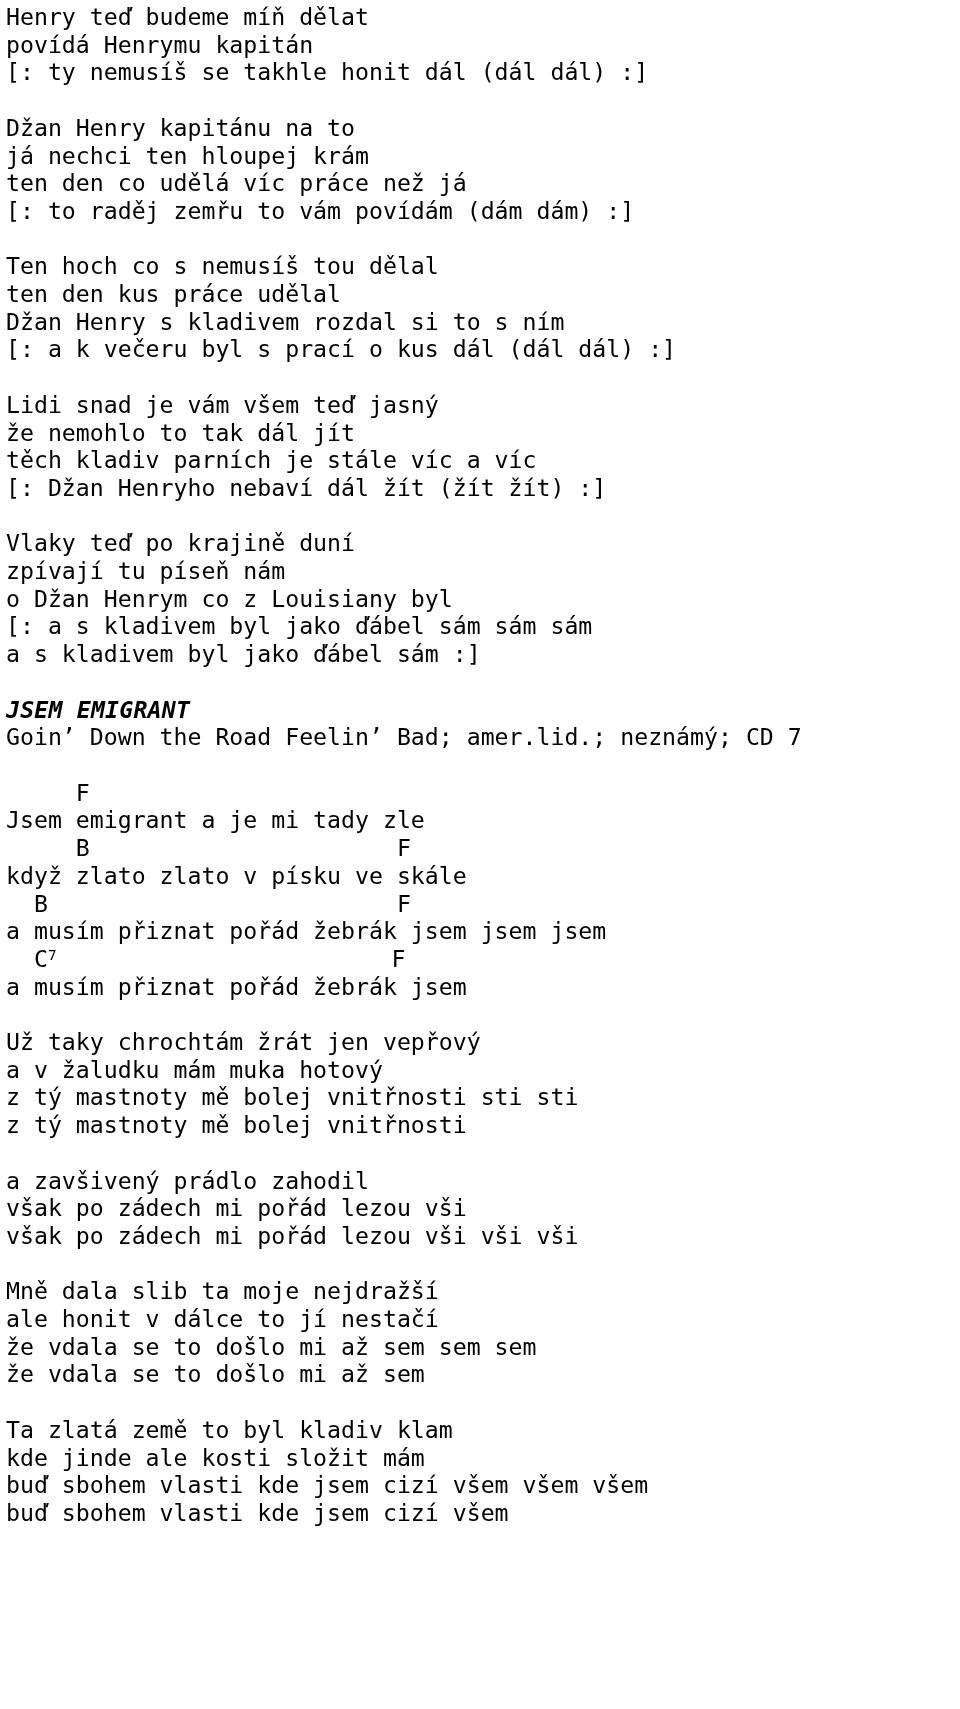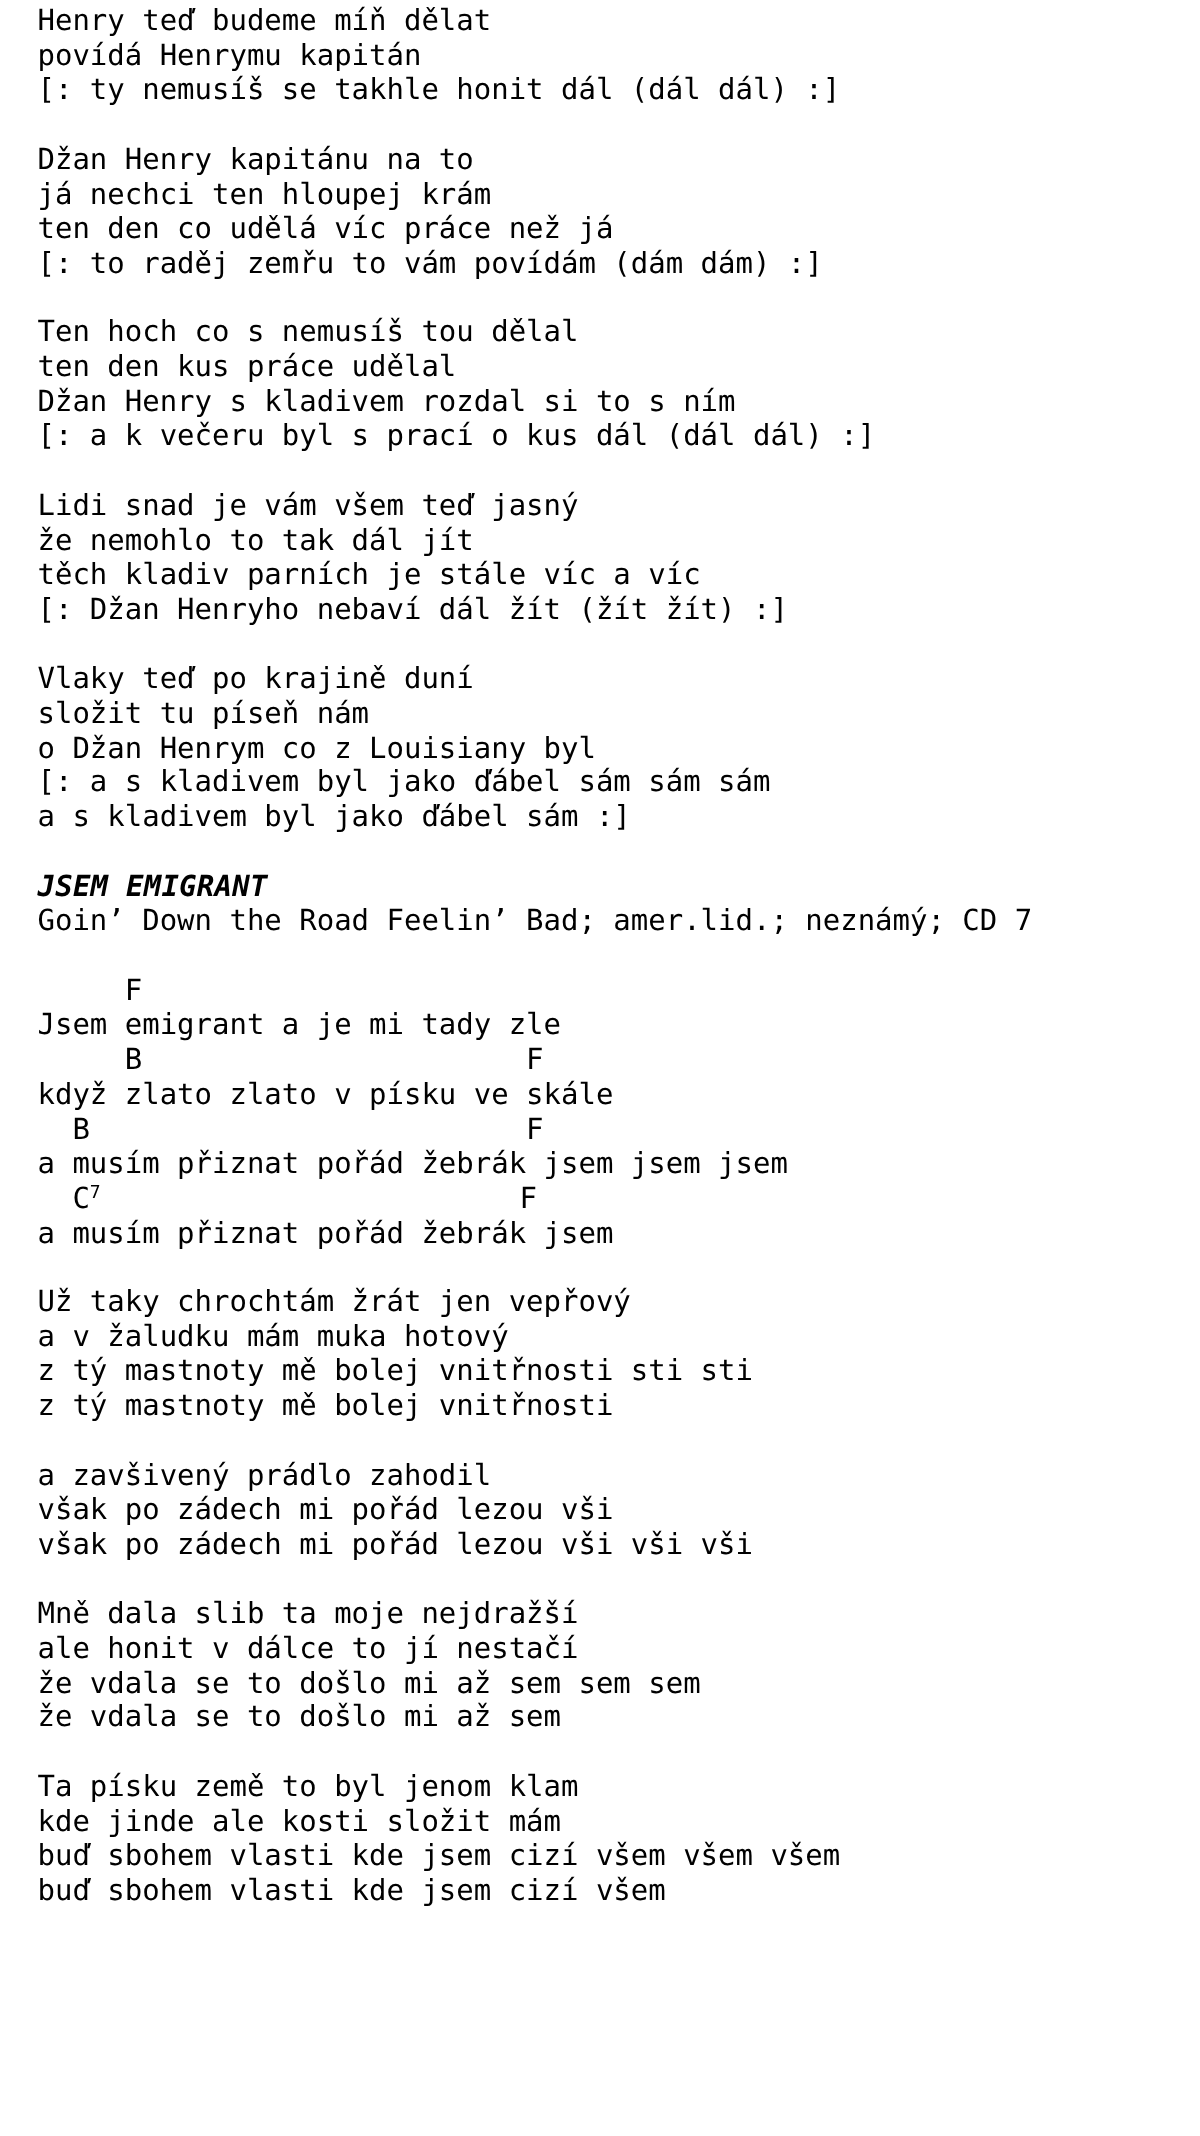--- a/index.html
+++ b/index.html
@@ -28,21 +28,20 @@
     top: 3px;
     width: 950px;
   }
   .line {
     font-size: 23.2px;
     line-height: 27.7px;
     white-space: pre;
     letter-spacing: 0px;
     font-weight: normal;
     min-height: 27.7px;
-    margin-left: 24px;
   }
   .line.blank {
     min-height: 27.7px;
   }
   .line.chord {
     white-space: pre;
   }
   .line.title {
     font-weight: bold;
     letter-spacing: 0.2px;
@@ -90,21 +89,21 @@
     <div class="stanza">
       <div class="line">Lidi snad je vám všem teď jasný</div>
       <div class="line">že nemohlo to tak dál jít</div>
       <div class="line">těch kladiv parních je stále víc a víc</div>
       <div class="line">[: Džan Henryho nebaví dál žít (žít žít) :]</div>
     </div>
     <div class="line blank">&nbsp;</div>
 
     <div class="stanza">
       <div class="line">Vlaky teď po krajině duní</div>
-      <div class="line">složit tu píseň nám</div>
+      <div class="line">zpívají tu píseň nám</div>
       <div class="line">o Džan Henrym co z Louisiany byl</div>
       <div class="line">[: a s kladivem byl jako ďábel sám sám sám</div>
       <div class="line">a s kladivem byl jako ďábel sám :]</div>
     </div>
     <div class="line blank">&nbsp;</div>
 
     <div class="line title">JSEM EMIGRANT</div>
     <div class="line">Goin’ Down the Road Feelin’ Bad; amer.lid.; neznámý; CD 7</div>
     <div class="line blank">&nbsp;</div>
 
@@ -137,20 +136,20 @@
 
     <div class="stanza">
       <div class="line">Mně dala slib ta moje nejdražší</div>
       <div class="line">ale honit v dálce to jí nestačí</div>
       <div class="line">že vdala se to došlo mi až sem sem sem</div>
       <div class="line">že vdala se to došlo mi až sem</div>
     </div>
     <div class="line blank">&nbsp;</div>
 
     <div class="stanza">
-      <div class="line">Ta písku země to byl jenom klam</div>
+      <div class="line">Ta zlatá země to byl kladiv klam</div>
       <div class="line">kde jinde ale kosti složit mám</div>
       <div class="line">buď sbohem vlasti kde jsem cizí všem všem všem</div>
       <div class="line">buď sbohem vlasti kde jsem cizí všem</div>
     </div>
 
   </div>
 </div>
 
 </body></html>

